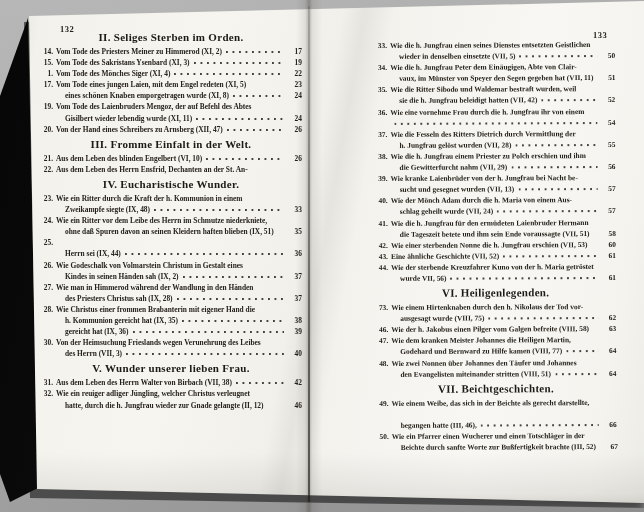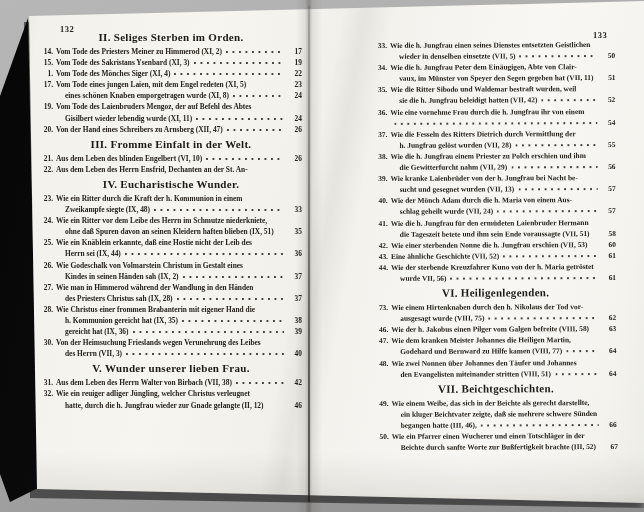--- a/index.html
+++ b/index.html
@@ -150,21 +150,20 @@
       <span class="t">Wie ein Ritter vor dem Leibe des Herrn im Schmutze niederkniete,</span>
     </div>
     <div class="line cont">
       <span class="n"></span>
       <span class="t">ohne daß Spuren davon an seinen Kleidern haften blieben (IX, 51)</span>
       <span class="leader"></span>
       <span class="pg">35</span>
     </div>
     <div class="line">
       <span class="n">25.</span>
-      <span class="t">Wie ein Knäblein erkannte, daß eine Hostie nicht der Leib des</span>
     </div>
     <div class="line cont">
       <span class="n"></span>
       <span class="t">Herrn sei (IX, 44)</span>
       <span class="leader dots"></span>
       <span class="pg">36</span>
     </div>
     <div class="line">
       <span class="n">26.</span>
       <span class="t">Wie Godeschalk von Volmarstein Christum in Gestalt eines</span>
@@ -378,21 +377,20 @@
       <span class="leader dots"></span>
       <span class="pg">64</span>
     </div>
     <div class="heading">VII. Beichtgeschichten.</div>
     <div class="line">
       <span class="n">49.</span>
       <span class="t">Wie einem Weibe, das sich in der Beichte als gerecht darstellte,</span>
     </div>
     <div class="line cont">
       <span class="n"></span>
-      <span class="t">ein kluger Beichtvater zeigte, daß sie mehrere schwere Sünden</span>
     </div>
     <div class="line cont">
       <span class="n"></span>
       <span class="t">begangen hatte (III, 46),</span>
       <span class="leader dots"></span>
       <span class="pg">66</span>
     </div>
     <div class="line">
       <span class="n">50.</span>
       <span class="t">Wie ein Pfarrer einen Wucherer und einen Totschläger in der</span>

